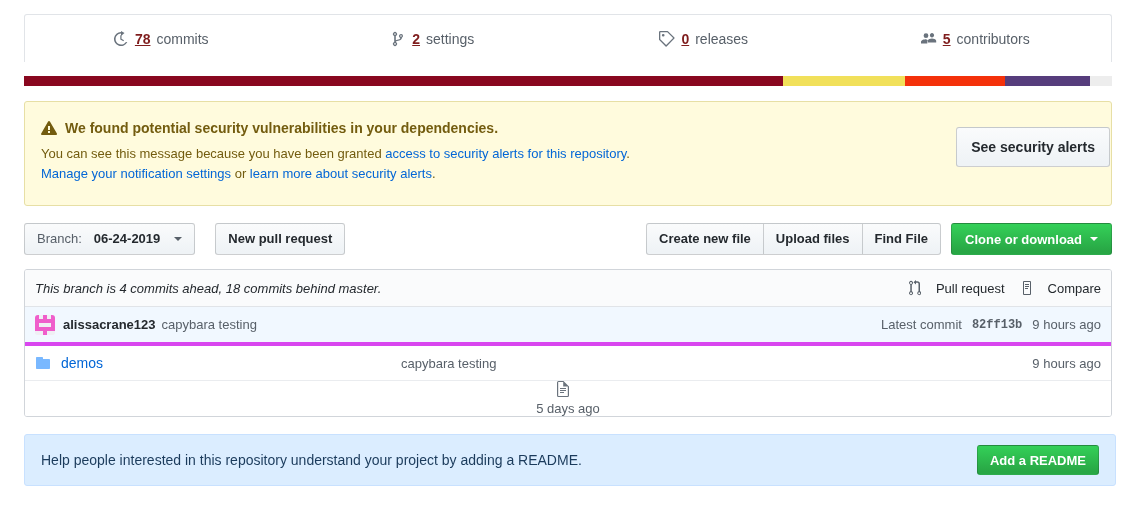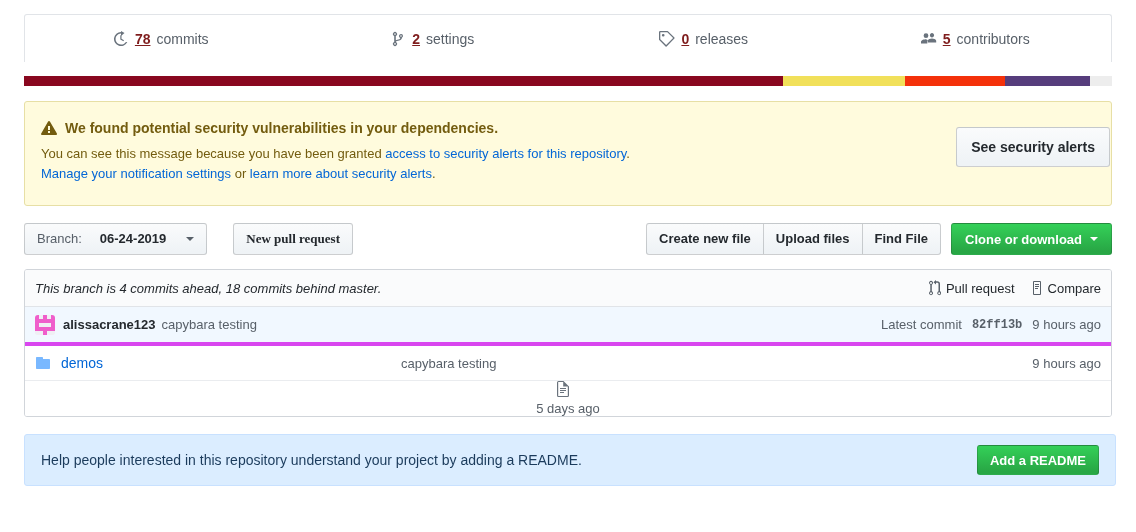--- a/index.html
+++ b/index.html
@@ -149,35 +149,35 @@
     height: 32px;
     line-height: 30px;
     cursor: pointer;
     white-space: nowrap;
   }
   .btn-branch {
     font-weight: normal;
     color: #586069;
     display: inline-flex;
     align-items: center;
-    gap: 18px;
+    gap: 12px;
   }
   .btn-branch .branch-name {
     font-weight: bold;
     color: #24292e;
   }
   .caret {
     display: inline-block;
     width: 0; height: 0;
     border-left: 4px solid transparent;
     border-right: 4px solid transparent;
     border-top: 4px solid currentColor;
     margin-left: 2px;
   }
-  .btn-newpr { margin-left: 26px; font-family: Liberation Serif, serif; }
+  .btn-newpr { margin-left: 20px; }
 
   .toolbar-right {
     margin-left: auto;
     display: flex;
     align-items: flex-end;
   }
   .btn-group { display: flex; }
   .btn-group .btn {
     border-radius: 0;
     border-right-width: 0;
@@ -224,21 +224,21 @@
   .branch-infobar .divergence { color: #24292e; font-style: italic; }
   .infobar-right {
     margin-left: auto;
     display: flex;
     align-items: center;
     gap: 16px;
   }
   .infobar-link {
     display: inline-flex;
     align-items: center;
-    gap: 5px;
+    gap: 15px;
     color: #24292e;
     text-decoration: none;
     font-size: 13px;
   }
   .infobar-link svg { fill: #586069; }
 
   .commit-row {
     display: flex;
     align-items: center;
     background: #f1f8ff;

